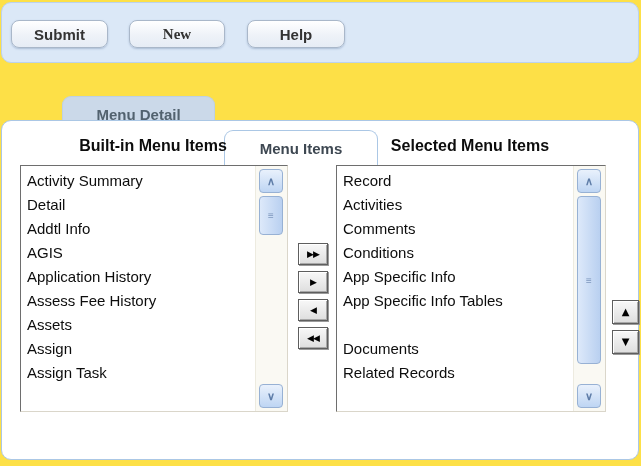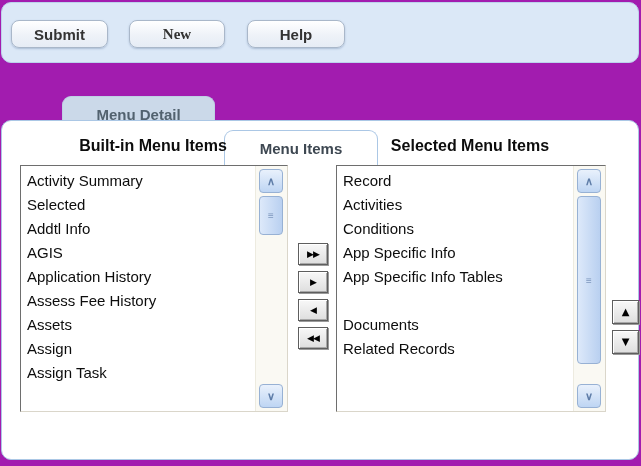--- a/index.html
+++ b/index.html
@@ -1,17 +1,17 @@
 <!DOCTYPE html>
 <html><head>
 <meta charset="utf-8">
 <style>
   html,body{margin:0;padding:0;background:#fff;}
   .screen{
-    position:relative;width:641px;height:466px;background:#a21caf;overflow:hidden;
+    position:relative;width:641px;height:466px;background:#fde047;overflow:hidden;
     font-family:"Liberation Sans",sans-serif;
   }
   
   .toolbar{
     position:absolute;left:1px;top:2px;width:636px;height:59px;
     background:#dbe8f7;border:1px solid #bcd2ec;border-radius:10px;
   }
   .tb-btn{
     position:absolute;top:17px;height:28px;border-radius:8px;
     background:linear-gradient(#ffffff,#eef2f8 55%,#e6ecf5);
@@ -111,21 +111,21 @@
   <div class="tab tab-active">Menu Items</div>
 
   <div class="panel"></div>
 
   <div class="list-title title-left">Built-in Menu Items</div>
   <div class="listbox listbox-left">
     <div class="list-items">
 
         <div class="list-item">Activity Summary</div>
 
-        <div class="list-item">Selected</div>
+        <div class="list-item">Detail</div>
 
         <div class="list-item">Addtl Info</div>
 
         <div class="list-item">AGIS</div>
 
         <div class="list-item">Application History</div>
 
         <div class="list-item">Assess Fee History</div>
 
         <div class="list-item">Assets</div>
@@ -155,20 +155,21 @@
 
   <div class="list-title title-right">Selected Menu Items</div>
   <div class="listbox listbox-right">
     <div class="list-items">
 
 
         <div class="list-item">Record</div>
 
         <div class="list-item">Activities</div>
 
+        <div class="list-item">Comments</div>
 
         <div class="list-item">Conditions</div>
 
         <div class="list-item">App Specific Info</div>
 
         <div class="list-item">App Specific Info Tables</div>
 
         <div class="list-item"></div>
 
         <div class="list-item">Documents</div>

